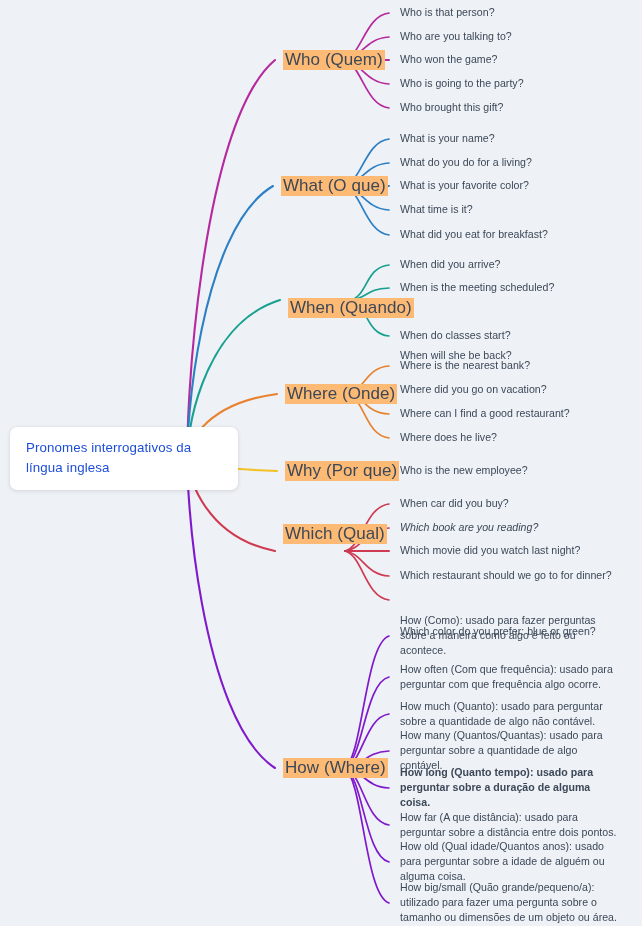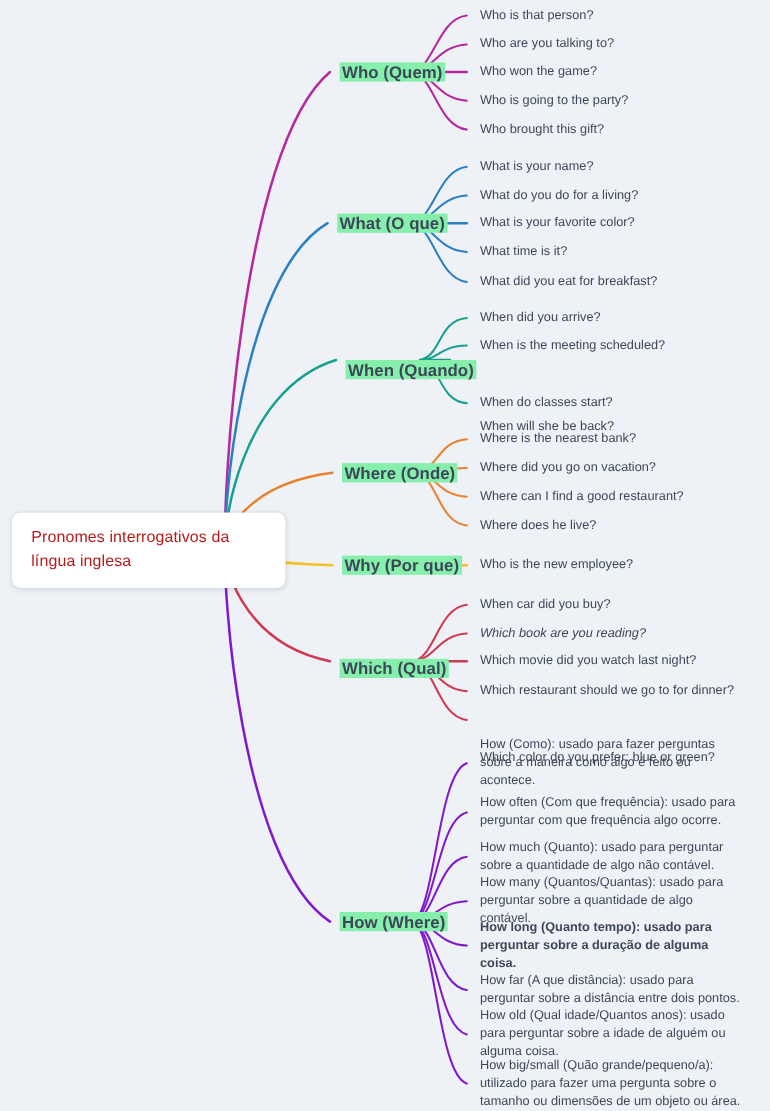--- a/index.html
+++ b/index.html
@@ -28,34 +28,33 @@
     box-sizing: border-box;
     background: #ffffff;
     border-radius: 7px;
     box-shadow: 0 1px 4px rgba(30,45,70,0.13), 0 0 1px rgba(30,45,70,0.10);
     padding: 11px 14px 12px 16px;
     z-index: 5;
   }
   .root-label {
     font-size: 13.3px;
     line-height: 1.52;
-    color: #b91c1c;
+    color: #1d4ed8;
     letter-spacing: 0.1px;
   }
   .branch-label {
     position: absolute;
     z-index: 4;
-    font-size: 14px;
+    font-size: 17px;
     color: #3c4858;
     letter-spacing: 0.05px;
     white-space: nowrap;
     transform: translateY(-50%);
-    background: #86efac;
+    background: #fdba74;
     padding: 0 2px;
-    font-weight: bold;
   }
   .leaf-label {
     position: absolute;
     z-index: 4;
     font-size: 10.6px;
     color: #3c4858;
     letter-spacing: 0.02px;
     line-height: 1.42;
     transform: translateY(-50%);
   }
@@ -138,21 +137,21 @@
       <div class="leaf-label nowrap" style="left: 400px; top: 288px;">When is the meeting scheduled?</div>
       <div class="leaf-label nowrap" style="left: 400px; top: 312px; margin-top: 44px;">When will she be back?</div>
       <div class="leaf-label nowrap" style="left: 400px; top: 336px;">When do classes start?</div>
       <div class="branch-label" style="left: 285px; top: 394px;">Where (Onde)</div>
       <div class="leaf-label nowrap" style="left: 400px; top: 366px;">Where is the nearest bank?</div>
       <div class="leaf-label nowrap" style="left: 400px; top: 390px;">Where did you go on vacation?</div>
       <div class="leaf-label nowrap" style="left: 400px; top: 414px;">Where can I find a good restaurant?</div>
       <div class="leaf-label nowrap" style="left: 400px; top: 438px;">Where does he live?</div>
       <div class="branch-label" style="left: 285px; top: 471px;">Why (Por que)</div>
       <div class="leaf-label nowrap" style="left: 400px; top: 471px;">Who is the new employee?</div>
-      <div class="branch-label" style="left: 283px; top: 557px;">Which (Qual)</div>
+      <div class="branch-label" style="left: 283px; top: 534px;">Which (Qual)</div>
       <div class="leaf-label nowrap" style="left: 400px; top: 504px;">When car did you buy?</div>
       <div class="leaf-label nowrap" style="left: 400px; top: 528px; font-style: italic;">Which book are you reading?</div>
       <div class="leaf-label nowrap" style="left: 400px; top: 551px;">Which movie did you watch last night?</div>
       <div class="leaf-label nowrap" style="left: 400px; top: 576px;">Which restaurant should we go to for dinner?</div>
       <div class="leaf-label nowrap" style="left: 400px; top: 632px;">Which color do you prefer: blue or green?</div>
       <div class="branch-label" style="left: 283px; top: 768px;">How (Where)</div>
       <div class="leaf-label wrap" style="left: 400px; top: 636px;">How (Como): usado para fazer perguntas sobre a maneira como algo é feito ou acontece.</div>
       <div class="leaf-label wrap" style="left: 400px; top: 677px;">How often (Com que frequência): usado para perguntar com que frequência algo ocorre.</div>
       <div class="leaf-label wrap" style="left: 400px; top: 714px;">How much (Quanto): usado para perguntar sobre a quantidade de algo não contável.</div>
       <div class="leaf-label wrap" style="left: 400px; top: 751px;">How many (Quantos/Quantas): usado para perguntar sobre a quantidade de algo contável.</div>

